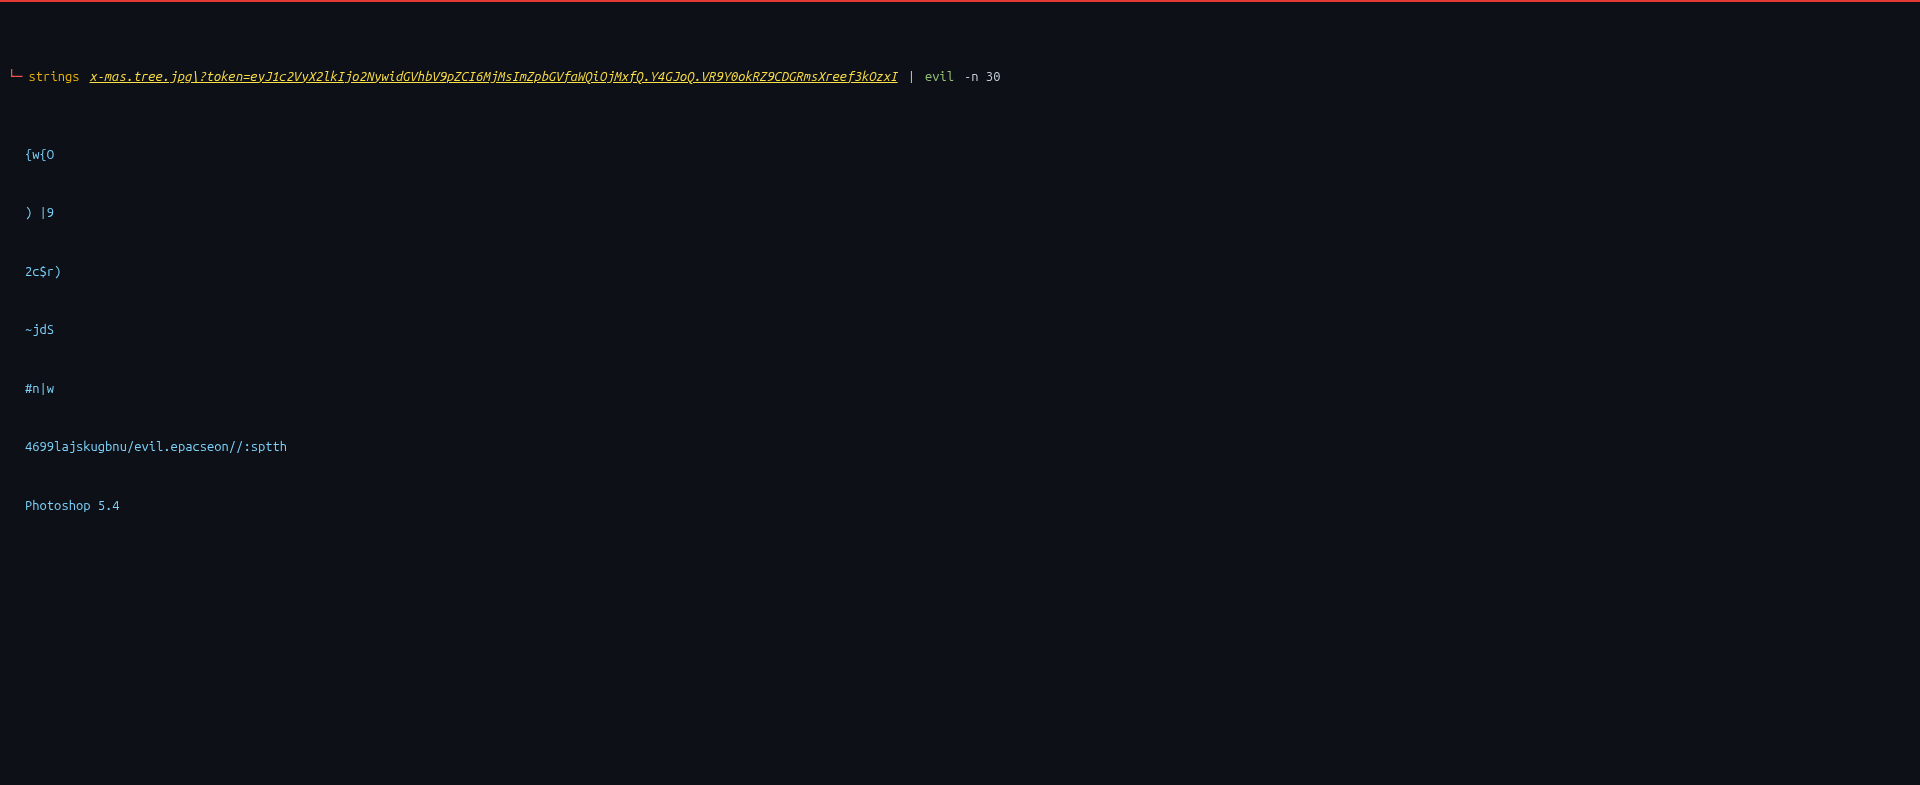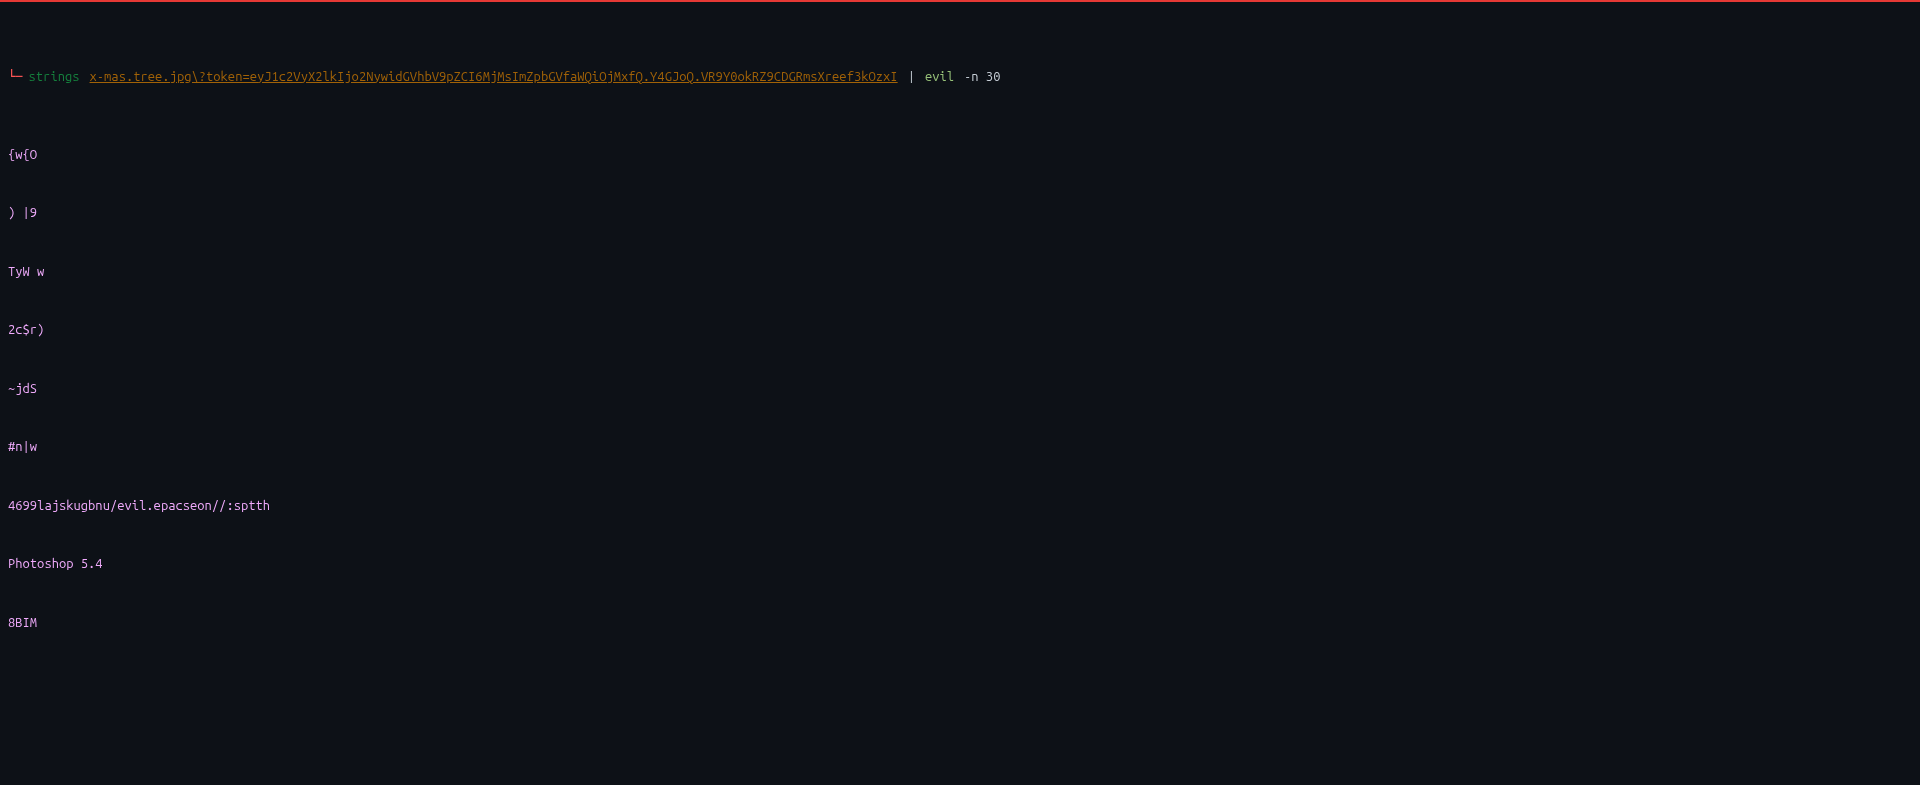--- a/index.html
+++ b/index.html
@@ -28,35 +28,37 @@
       align-items: center;
       flex-wrap: wrap;
       margin-top: 2px;
     }
     .prompt-arrow {
       color: #ff5555;
       margin-right: 6px;
       font-weight: bold;
     }
     .cmd-blue {
-      color: #15803d;
+      color: #eab308;
     }
     .cmd-underline {
       text-decoration: underline;
-      color: #a16207;
+      color: #fde047;
+      font-style: italic;
     }
     .cmd-green {
       color: #98c379;
     }
     .cmd-white {
       color: #c9d1d9;
     }
     .out {
-      color: #f0abfc;
+      color: #7dd3fc;
       line-height: 1.5;
+      margin-left: 17px;
     }
     .spacer {
       width: 10px;
       display: inline-block;
     }
   </style>
 </head>
 <body>
 
 <div class="terminal">
@@ -69,27 +71,25 @@
     <span class="spacer"></span>
     <span class="cmd-white">|</span>
     <span class="spacer"></span>
     <span class="cmd-green">evil</span>
     <span class="spacer"></span>
     <span class="cmd-white">-n 30</span>
   </div>
 
   <div class="out">{w{O</div>
   <div class="out">) |9</div>
-  <div class="out">TyW w</div>
   <div class="out">2c$r)</div>
   <div class="out">~jdS</div>
   <div class="out">#n|w</div>
   <div class="out">4699lajskugbnu/evil.epacseon//:sptth</div>
   <div class="out">Photoshop 5.4</div>
-  <div class="out">8BIM</div>
   
   
   
   
   
   
   
   
   
 

